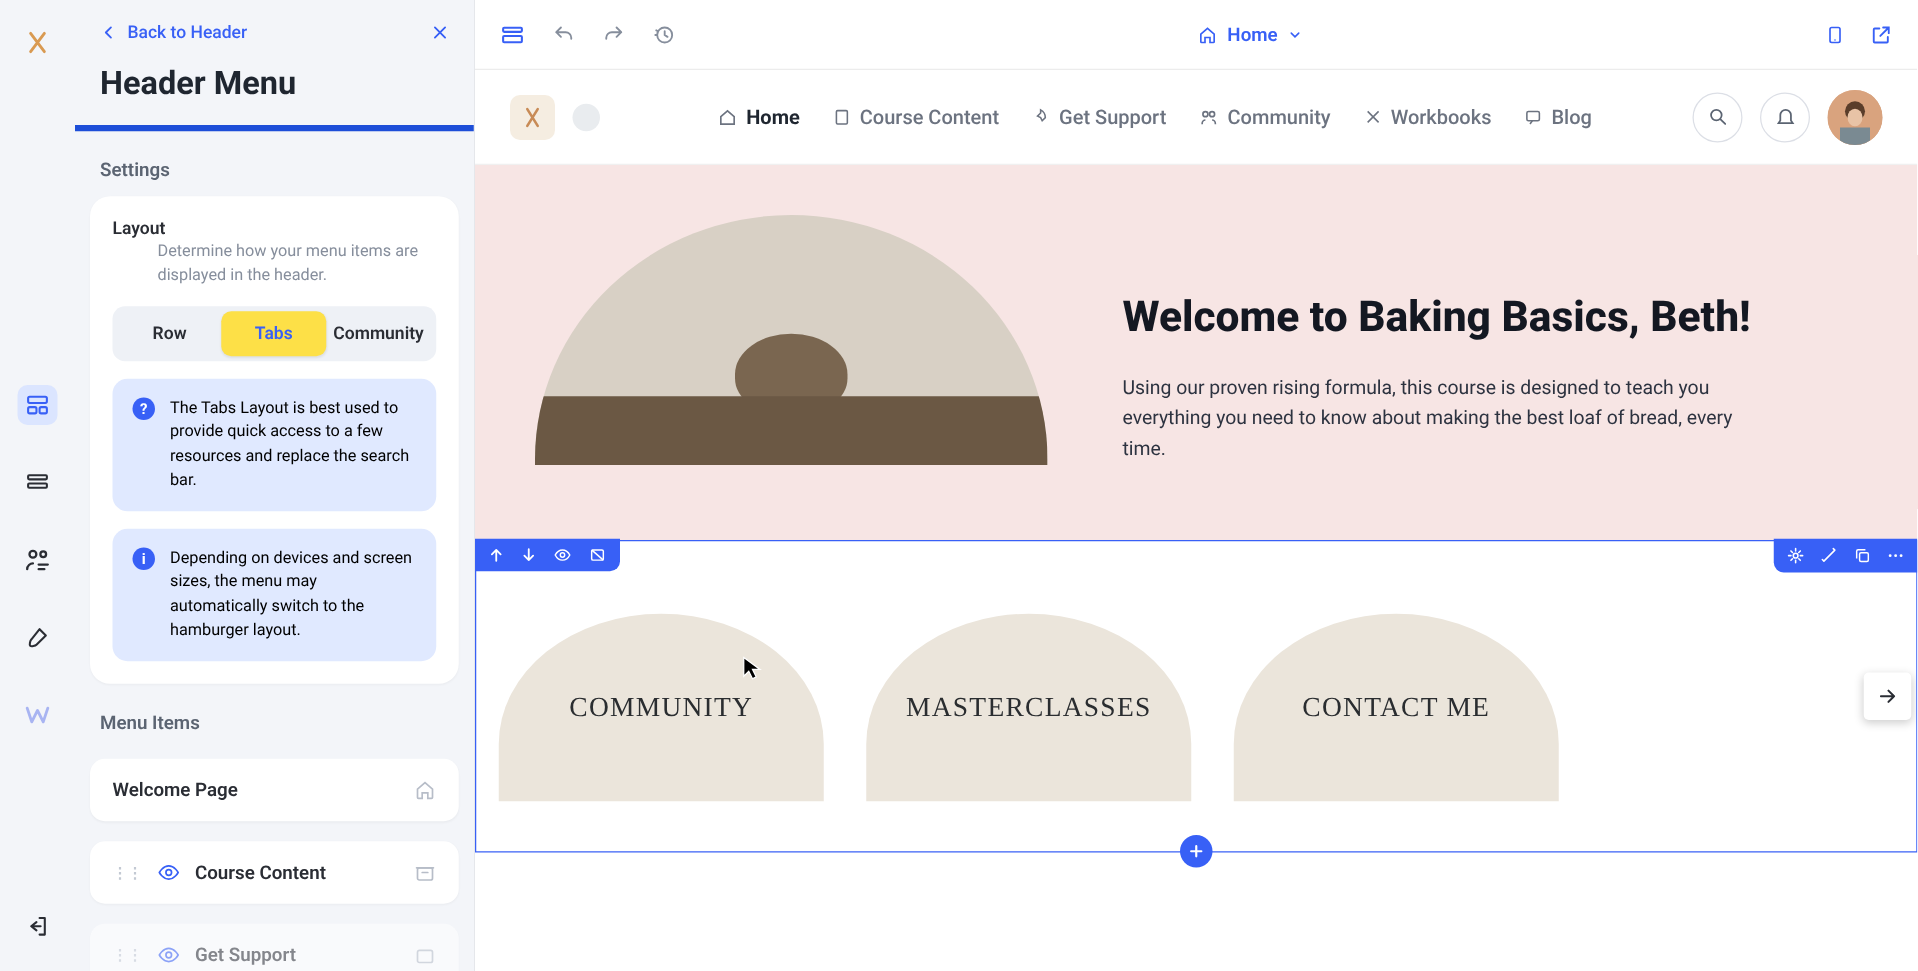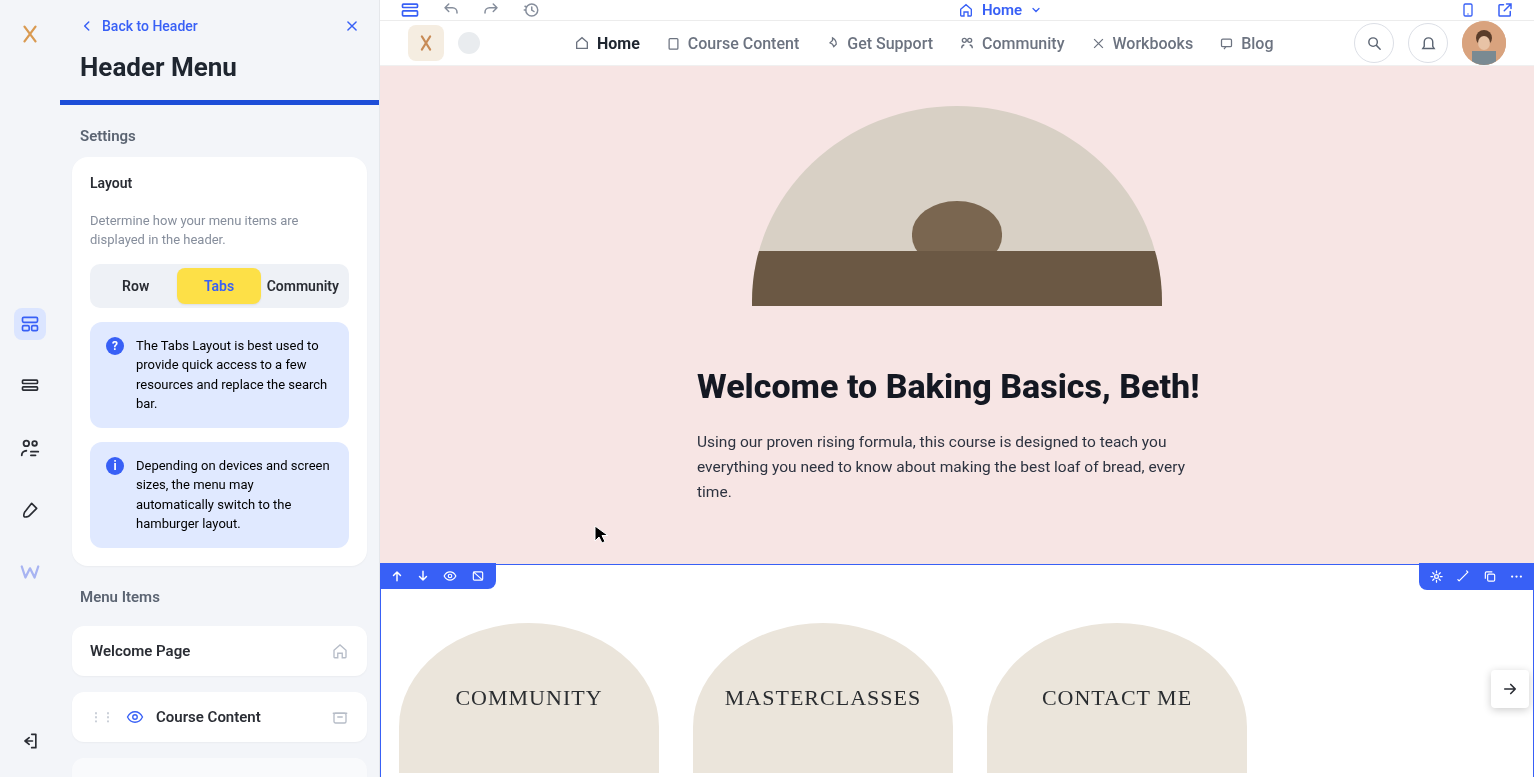--- a/index.html
+++ b/index.html
@@ -15,22 +15,22 @@
 
 .panel { width: 320px; background: #f3f5f9; display: flex; flex-direction: column; border-right: 1px solid #e5e7eb; overflow-y: auto; }
 .panel-top { display: flex; align-items: center; justify-content: space-between; padding: 18px 20px 10px; }
 .back-link { color: #3860f6; font-size: 14px; font-weight: 500; display: flex; align-items: center; gap: 8px; cursor: pointer; }
 .close-x { color: #3860f6; font-size: 16px; cursor: pointer; }
 .panel-title { font-size: 26px; font-weight: 700; color: #1f2630; padding: 8px 20px 18px; border-bottom: 5px solid #1d4ed8; }
 
 .section-label { font-size: 15px; font-weight: 600; color: #5b6472; padding: 22px 20px 12px; }
 
 .card { background: #fff; border-radius: 16px; margin: 0 12px; padding: 18px; box-shadow: 0 1px 2px rgba(0,0,0,.04); }
-.card-title { font-size: 14px; font-weight: 600; color: #2a2d34; margin-bottom: 21px; }
-.card-desc { font-size: 13px; color: #868e9c; line-height: 1.45; margin-bottom: 14px; }
+.card-title { font-size: 14px; font-weight: 600; color: #2a2d34; margin-bottom: 2px; }
+.card-desc { font-size: 13px; color: #868e9c; line-height: 1.45; margin-bottom: 14px; margin-left: 36px; }
 
 .seg { display: flex; background: #eef1f6; border-radius: 10px; padding: 4px; }
 .seg-btn { flex: 1; text-align: center; padding: 10px 6px; font-size: 14px; font-weight: 600; color: #2a2d34; border-radius: 8px; cursor: pointer; }
 .seg-btn.active { background: #fde047; color: #3860f6; box-shadow: 0 1px 2px rgba(0,0,0,.08); }
 
 .info-box { background: #e0e9ff; border-radius: 12px; padding: 14px 16px; margin-top: 14px; display: flex; gap: 12px; align-items: flex-start; }
 .info-icon { width: 18px; height: 18px; border-radius: 50%; background: #3860f6; color: #fff; font-size: 12px; font-weight: 700; display: flex; align-items: center; justify-content: center; flex-shrink: 0; margin-top: 1px; }
 .info-text { font-size: 13px; color: #000000; line-height: 1.5; }
 
 .menu-item { background: #fff; border-radius: 12px; margin: 8px 12px; padding: 16px 18px; display: flex; align-items: center; justify-content: space-between; box-shadow: 0 1px 2px rgba(0,0,0,.04); cursor: pointer; }
@@ -52,21 +52,21 @@
 .site-extra { width: 22px; height: 22px; border-radius: 50%; background: #e9ecef; }
 .site-nav { display: flex; gap: 26px; margin-left: 80px; }
 .site-nav a { display: flex; align-items: center; gap: 7px; font-size: 16px; color: #6c7380; font-weight: 500; cursor: pointer; }
 .site-nav a.active { color: #1f2630; font-weight: 700; }
 .site-nav .nicon { font-size: 14px; color: #6c7380; }
 .site-right { margin-left: auto; display: flex; align-items: center; gap: 14px; }
 .circle-btn { width: 40px; height: 40px; border-radius: 50%; border: 1.5px solid #dcdfe6; display: flex; align-items: center; justify-content: center; color: #5b6472; cursor: pointer; }
 .avatar { width: 44px; height: 44px; border-radius: 50%; background: linear-gradient(135deg,#e8bfa5,#c79370); display:flex; align-items:center; justify-content:center; overflow:hidden; }
 
 
-.hero { background: #f7e5e4; padding: 40px 48px 60px; display: flex; align-items: center; gap: 60px; flex-direction: column; }
+.hero { background: #f7e5e4; padding: 40px 48px 60px; display: flex; align-items: flex-end; gap: 60px; }
 .hero-img { width: 410px; height: 200px; background: #d8d0c5; border-radius: 210px 210px 0 0 / 200px 200px 0 0; position: relative; overflow: hidden; }
 .hero-img::after { content:""; position:absolute; inset:auto 0 0 0; height:55px; background:#6b5844; }
 .hero-img::before { content:""; position:absolute; left:50%; bottom:40px; transform:translateX(-50%); width:90px; height:65px; background:#7a6650; border-radius:50% 50% 45% 45%; }
 .hero-text { flex: 1; }
 .hero-title { font-size: 34px; font-weight: 800; color: #141822; margin-bottom: 24px; }
 .hero-desc { font-size: 15.5px; color: #2d3340; line-height: 1.6; max-width: 520px; }
 .hero-btn { background: #fff; border-radius: 28px; padding: 14px 26px; display: inline-flex; align-items: center; gap: 10px; font-weight: 700; font-size: 15px; color: #1f2630; cursor: pointer; box-shadow: 0 2px 6px rgba(0,0,0,.06); }
 
 
 .sel-wrap { position: relative; margin-top: 0; }

